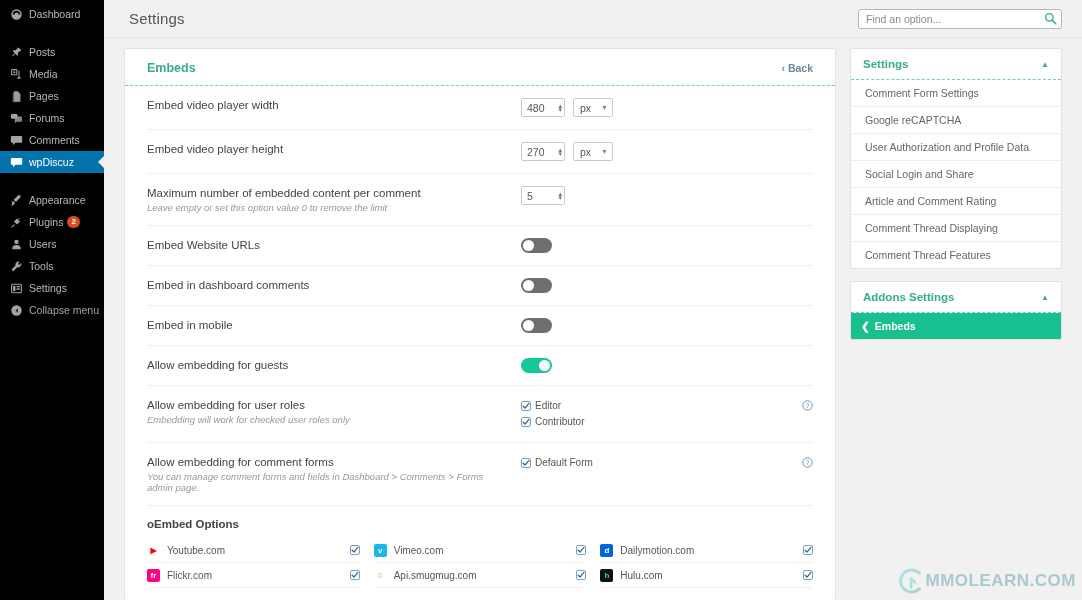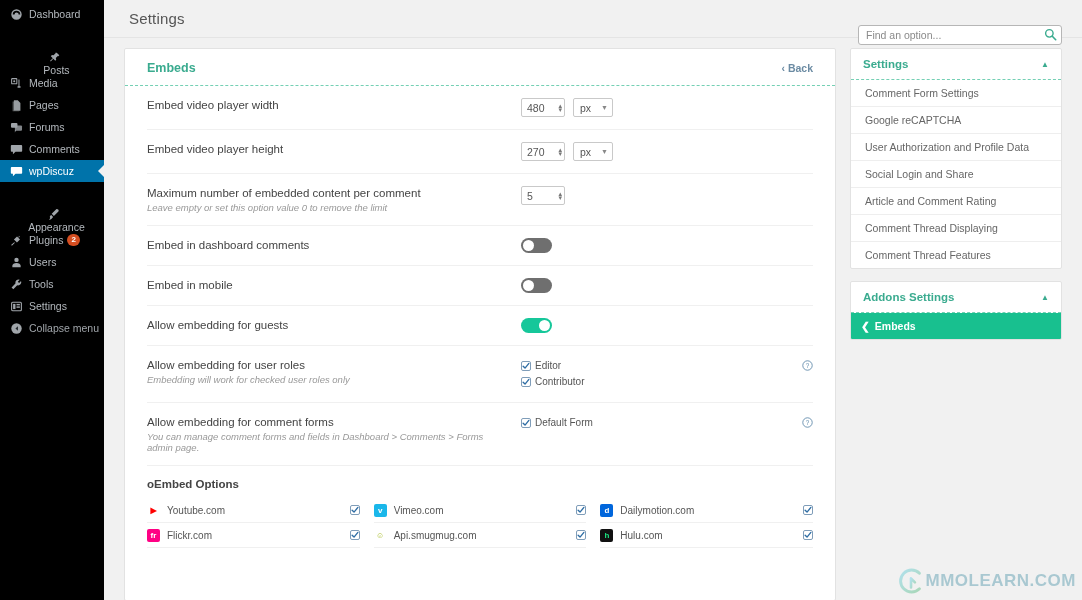--- a/index.html
+++ b/index.html
@@ -24,21 +24,21 @@
     overflow: hidden;
   }
   .menu-item {
     display: flex; align-items: center;
     height: 22px;
     padding: 0 0 0 9px;
     color: #b4b9be;
     position: relative;
     white-space: nowrap;
   }
-  .menu-item.spaced { margin-top: 25px; flex-direction: column; }
+  .menu-item.spaced { margin-top: 16px; }
   .menu-item .ico {
     width: 15px; height: 14px; margin-right: 5px;
     display: inline-flex; align-items: center; justify-content: center;
     color: #a0a5aa; flex-shrink: 0;
   }
   .menu-item .ico svg { display: block; }
   .menu-item.active {
     background: #0073aa; color: #fff; font-weight: normal;
   }
   .menu-item.active .ico { color: #fff; }
@@ -80,21 +80,21 @@
     background: #f1f1f1;
     border-bottom: 1px solid #e4e4e4;
     position: relative;
   }
   .page-title {
     font-size: 15px; color: #555; font-weight: normal;
     letter-spacing: .2px;
   }
   .searchwrap {
     position: absolute; right: 20px; top: 9px;
-    width: 204px; height: 20px; margin-top: 16px;
+    width: 204px; height: 20px;
   }
   .searchwrap input {
     width: 100%; height: 20px;
     border: 1px solid #b6b6b6;
     border-radius: 3px;
     padding: 0 22px 0 7px;
     font-size: 10.5px;
     color: #666;
     font-family: "Liberation Sans", sans-serif;
     background: #fff;
@@ -456,20 +456,31 @@
             </div>
             <div class="frow">
               <div class="flabel">
                 <span class="t">Maximum number of embedded content per comment</span>
                 <span class="d">Leave empty or set this option value 0 to remove the limit</span>
               </div>
               <div class="fctrl">
                 <span class="numbox">
                   <span>5</span>
                   <span class="spin">▴<br>▾</span>
+                </span>
+              </div>
+              <div class="fhelp"></div>
+            </div>
+            <div class="frow">
+              <div class="flabel">
+                <span class="t">Embed Website URLs</span>
+              </div>
+              <div class="fctrl">
+                <span class="toggle">
+                  <span class="knob"></span>
                 </span>
               </div>
               <div class="fhelp"></div>
             </div>
             <div class="frow">
               <div class="flabel">
                 <span class="t">Embed in dashboard comments</span>
               </div>
               <div class="fctrl">
                 <span class="toggle">

